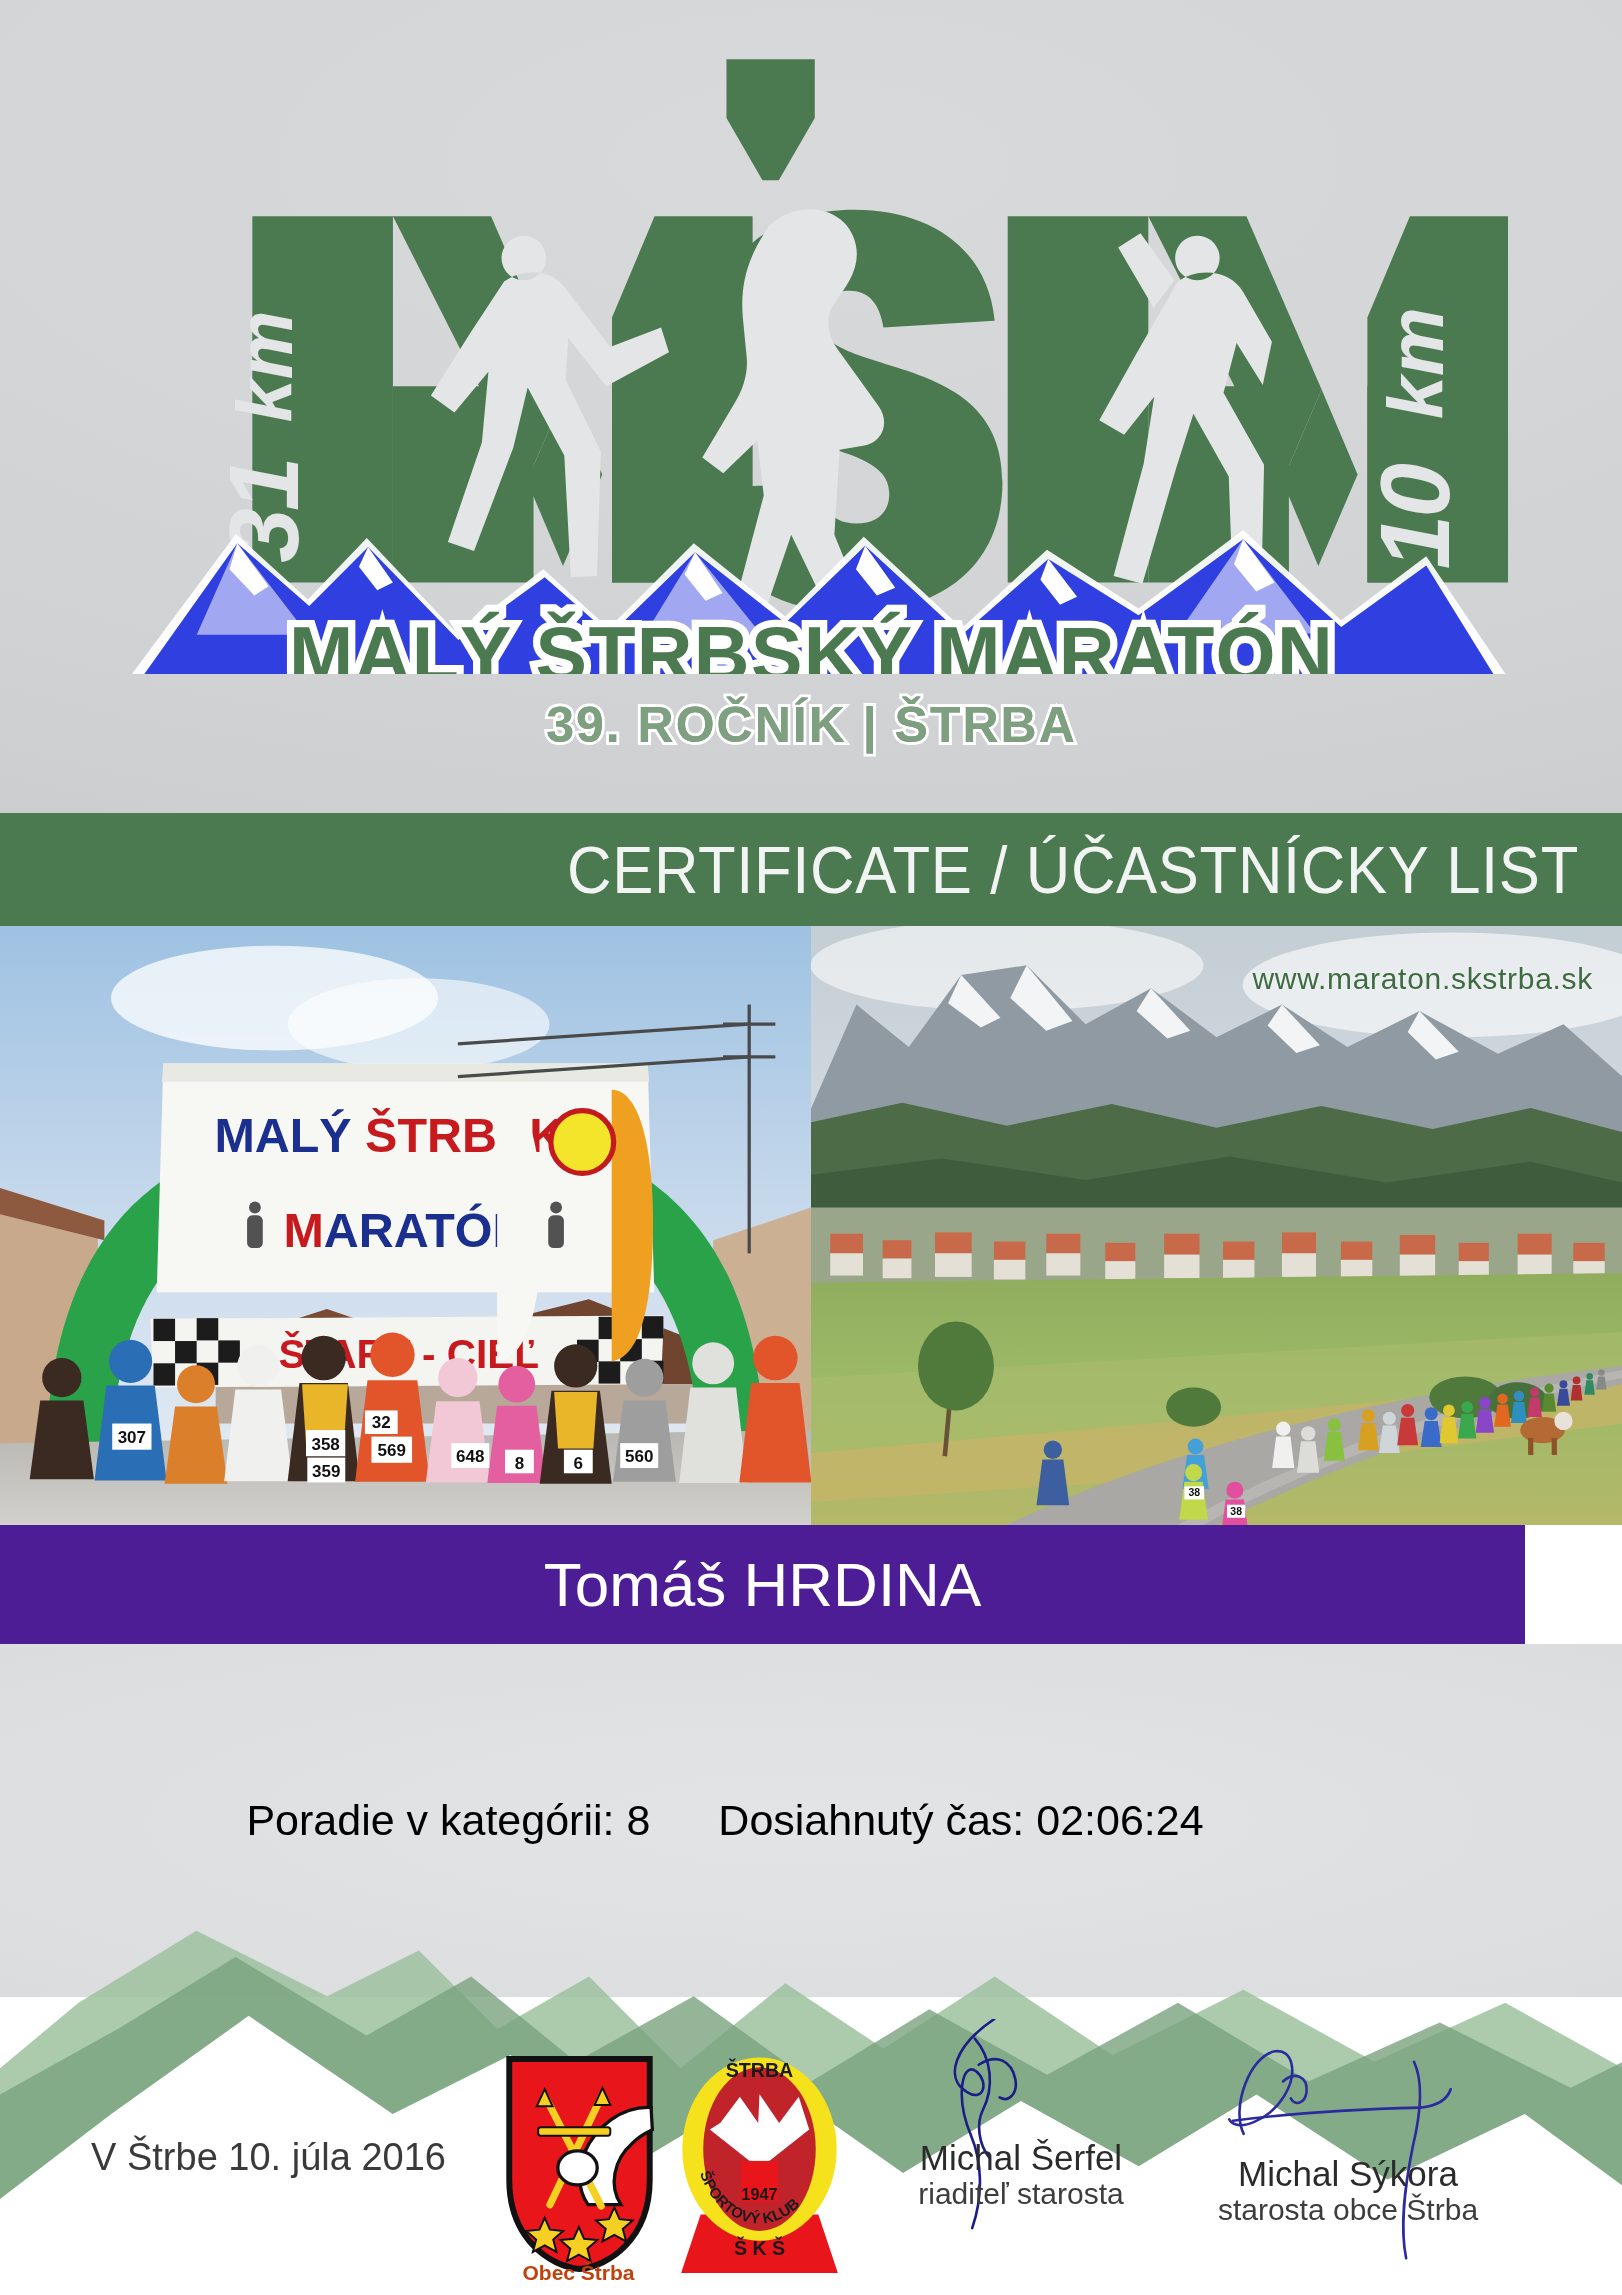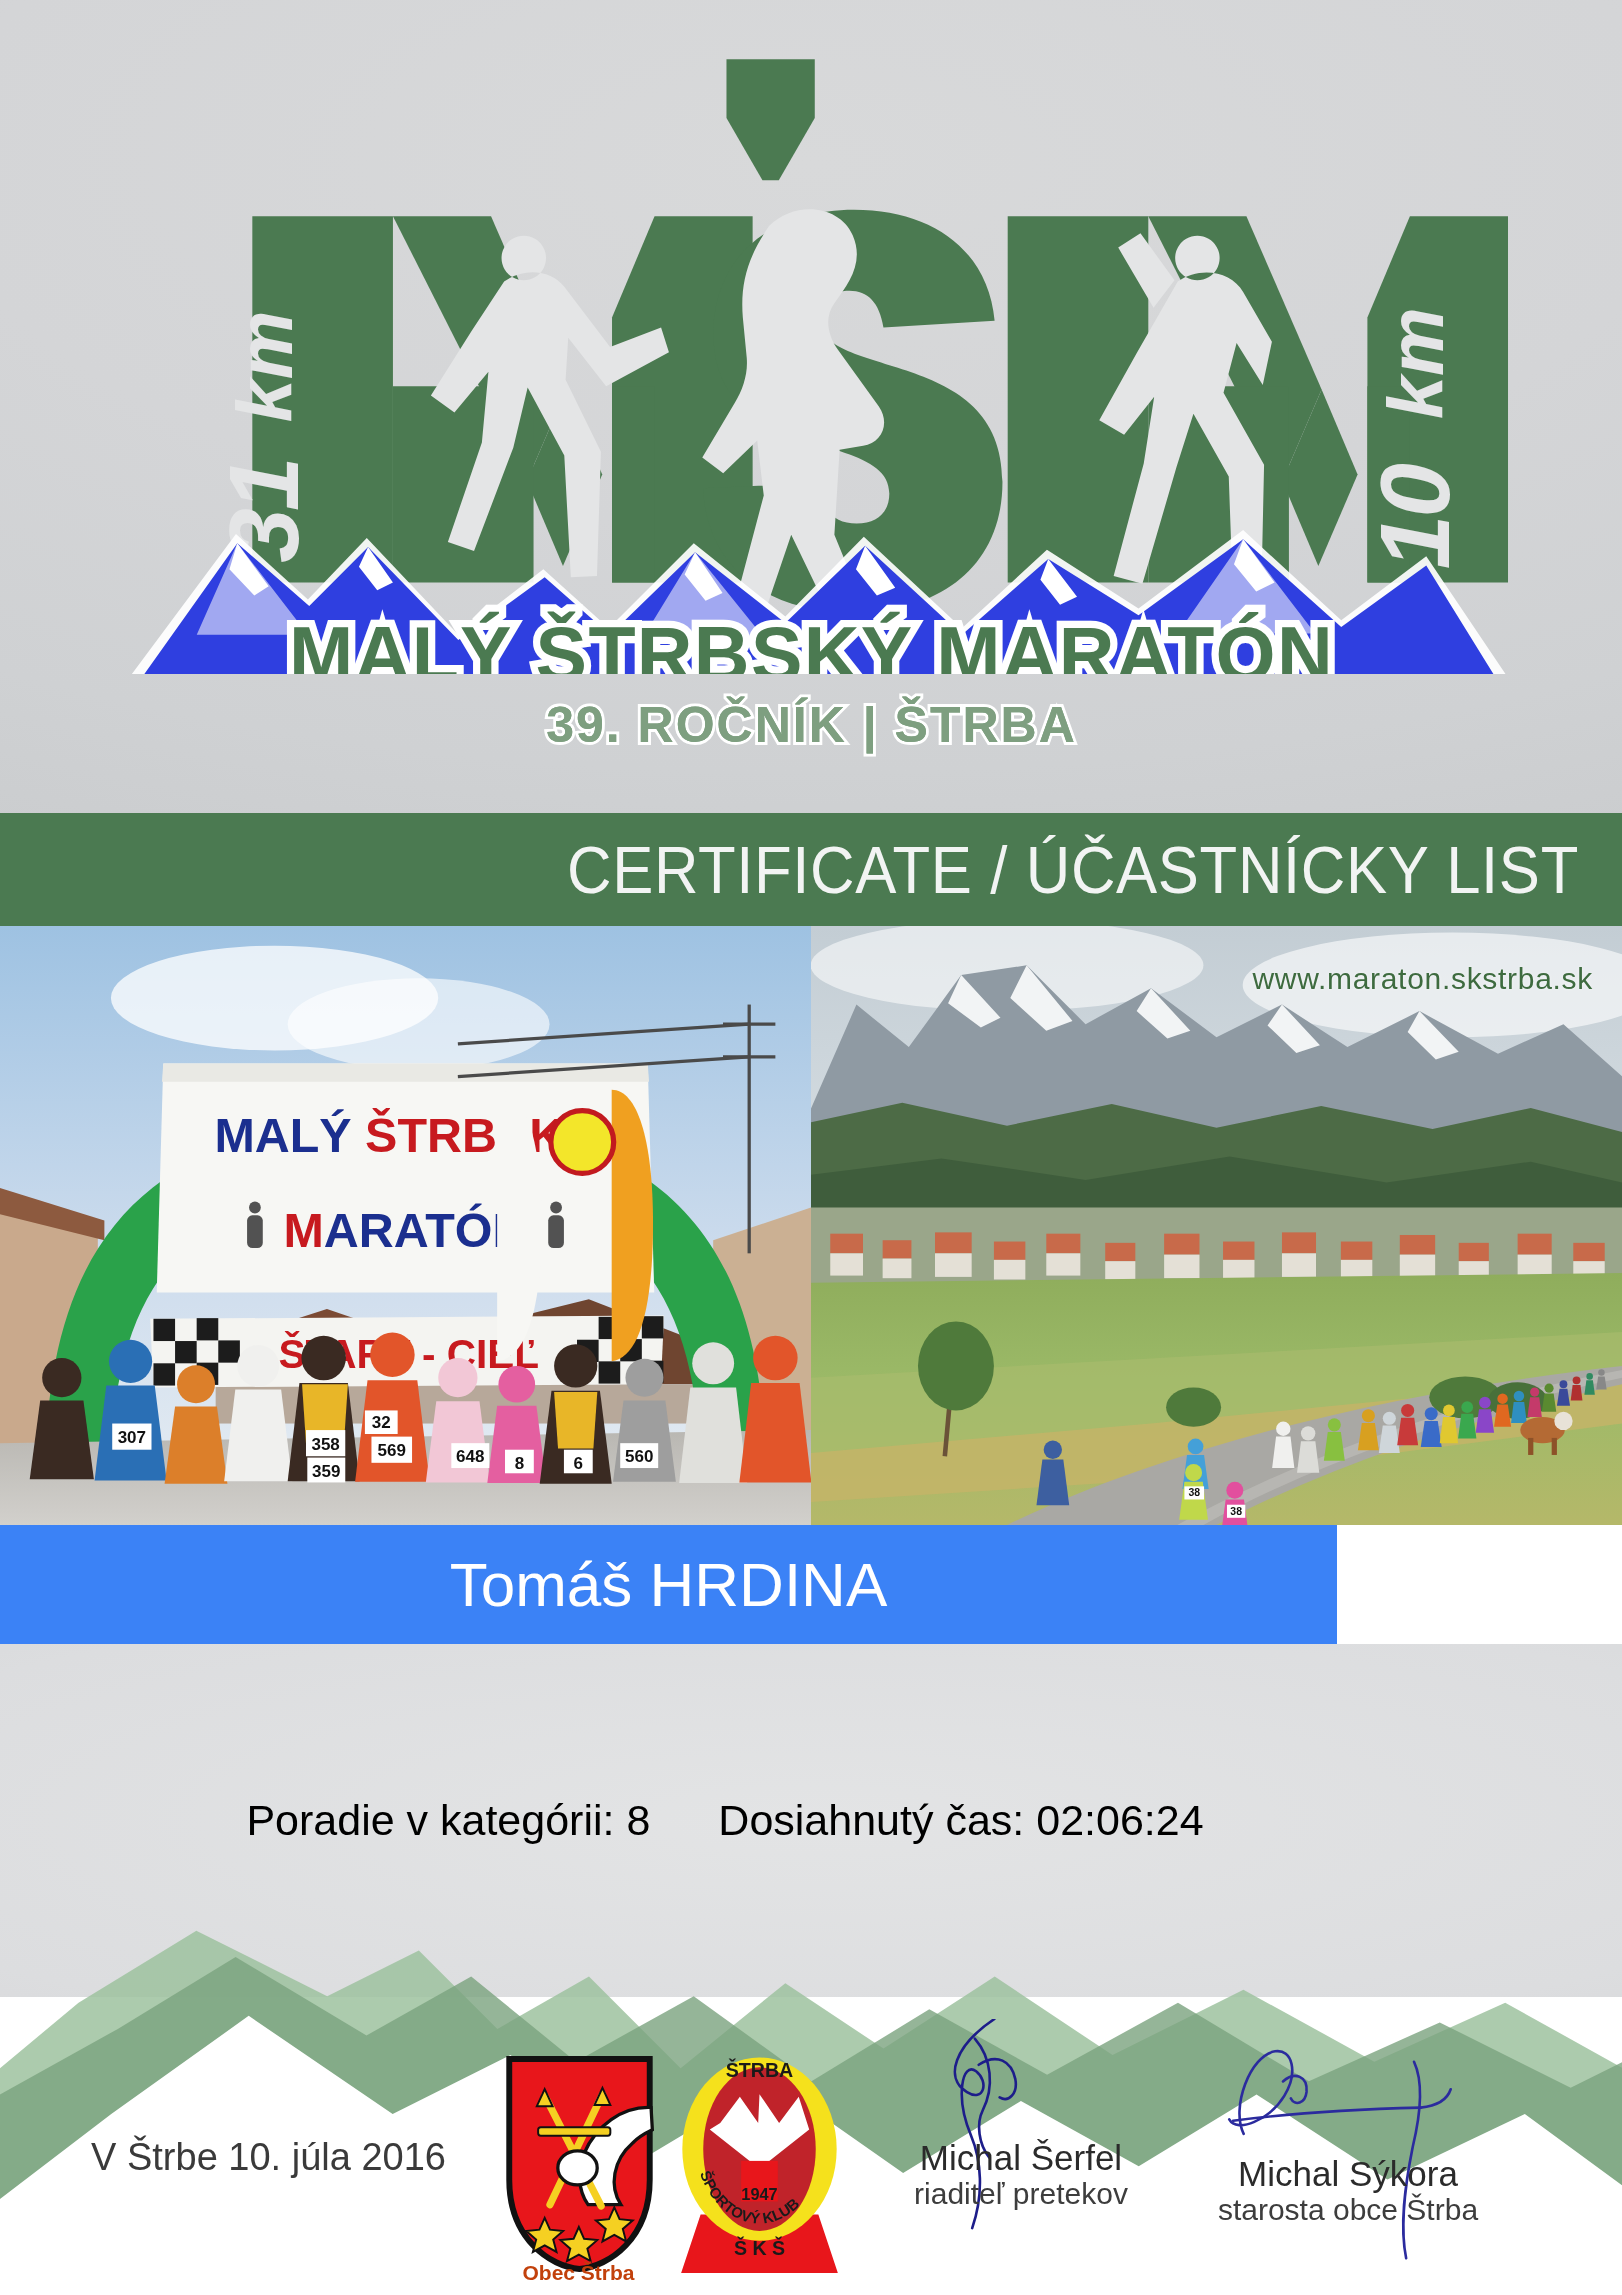--- a/index.html
+++ b/index.html
@@ -22,21 +22,21 @@
 
   
   .photos{position:absolute;left:0;top:926px;width:1623px;height:599px;overflow:hidden;background:#9aa;}
   .photoL{position:absolute;left:0;top:0;width:811px;height:599px;overflow:hidden;}
   .photoR{position:absolute;left:811px;top:0;width:811px;height:599px;overflow:hidden;}
   .psvg{display:block;width:100%;height:100%;}
   .url{position:absolute;right:29px;top:16.4px;color:#3e6b3f;font-size:30px;letter-spacing:0.7px;
     text-shadow:0 0 3.9px rgba(255,255,255,.55);margin-top:20px;}
 
   
-  .band-name{position:absolute;left:0;top:1525px;width:1337px;height:119px;background:#3b82f6;
+  .band-name{position:absolute;left:0;top:1525px;width:1525px;height:119px;background:#4c1d95;
     display:flex;align-items:center;justify-content:center;}
   .band-name .txt{color:#fff;font-size:62px;font-weight:400;line-height:1;white-space:nowrap;}
 
   
   .details{position:absolute;left:0;top:1644px;width:1623px;height:353px;
     background:radial-gradient(ellipse 130% 130% at 50% 50%, #e3e4e5 0%, #dcdddf 50%, #cdcfd1 100%);}
   .desc{position:absolute;left:0;top:1656px;width:1623px;text-align:center;color:#2b32d6;
     font-size:37px;line-height:1.33;font-weight:700;}
   .desc div{white-space:nowrap;}
   .results{position:absolute;left:0;top:1796px;width:1450px;display:flex;justify-content:center;gap:68px;
@@ -580,21 +580,21 @@
       <g fill="none" stroke="#1d1d8a" stroke-width="4" stroke-linecap="round">
         <path d="M120 0 C60 40 42 90 78 112 C104 128 112 96 92 80 C70 64 60 120 84 178
                  C100 216 104 268 86 320"></path>
         <path d="M90 30 C116 60 120 104 102 140 C92 160 96 192 112 212"></path>
         <path d="M96 70 C124 52 146 64 152 92 C156 114 142 128 128 120"></path>
       </g>
     </svg>
   </div>
   <div class="sig sig1">
     <div class="nm">Michal Šerfel</div>
-    <div class="rl">riaditeľ pretekov</div>
+    <div class="rl">riaditeľ starosta</div>
   </div>
 
   <div class="signature sg2">
     <svg viewBox="0 0 380 360" xmlns="http://www.w3.org/2000/svg">
       <g fill="none" stroke="#2b2b9e" stroke-width="4" stroke-linecap="round">
         <path d="M30 160 C10 120 40 40 78 34 C104 30 114 66 92 102 C70 138 20 160 8 138"></path>
         <path d="M90 80 C108 64 128 72 126 96 C124 114 108 118 102 106"></path>
         <path d="M14 140 C120 126 220 122 300 120"></path>
         <path d="M290 50 C304 80 300 130 288 180 C276 240 268 300 278 350"></path>
         <path d="M300 120 C320 118 340 110 346 92"></path>

